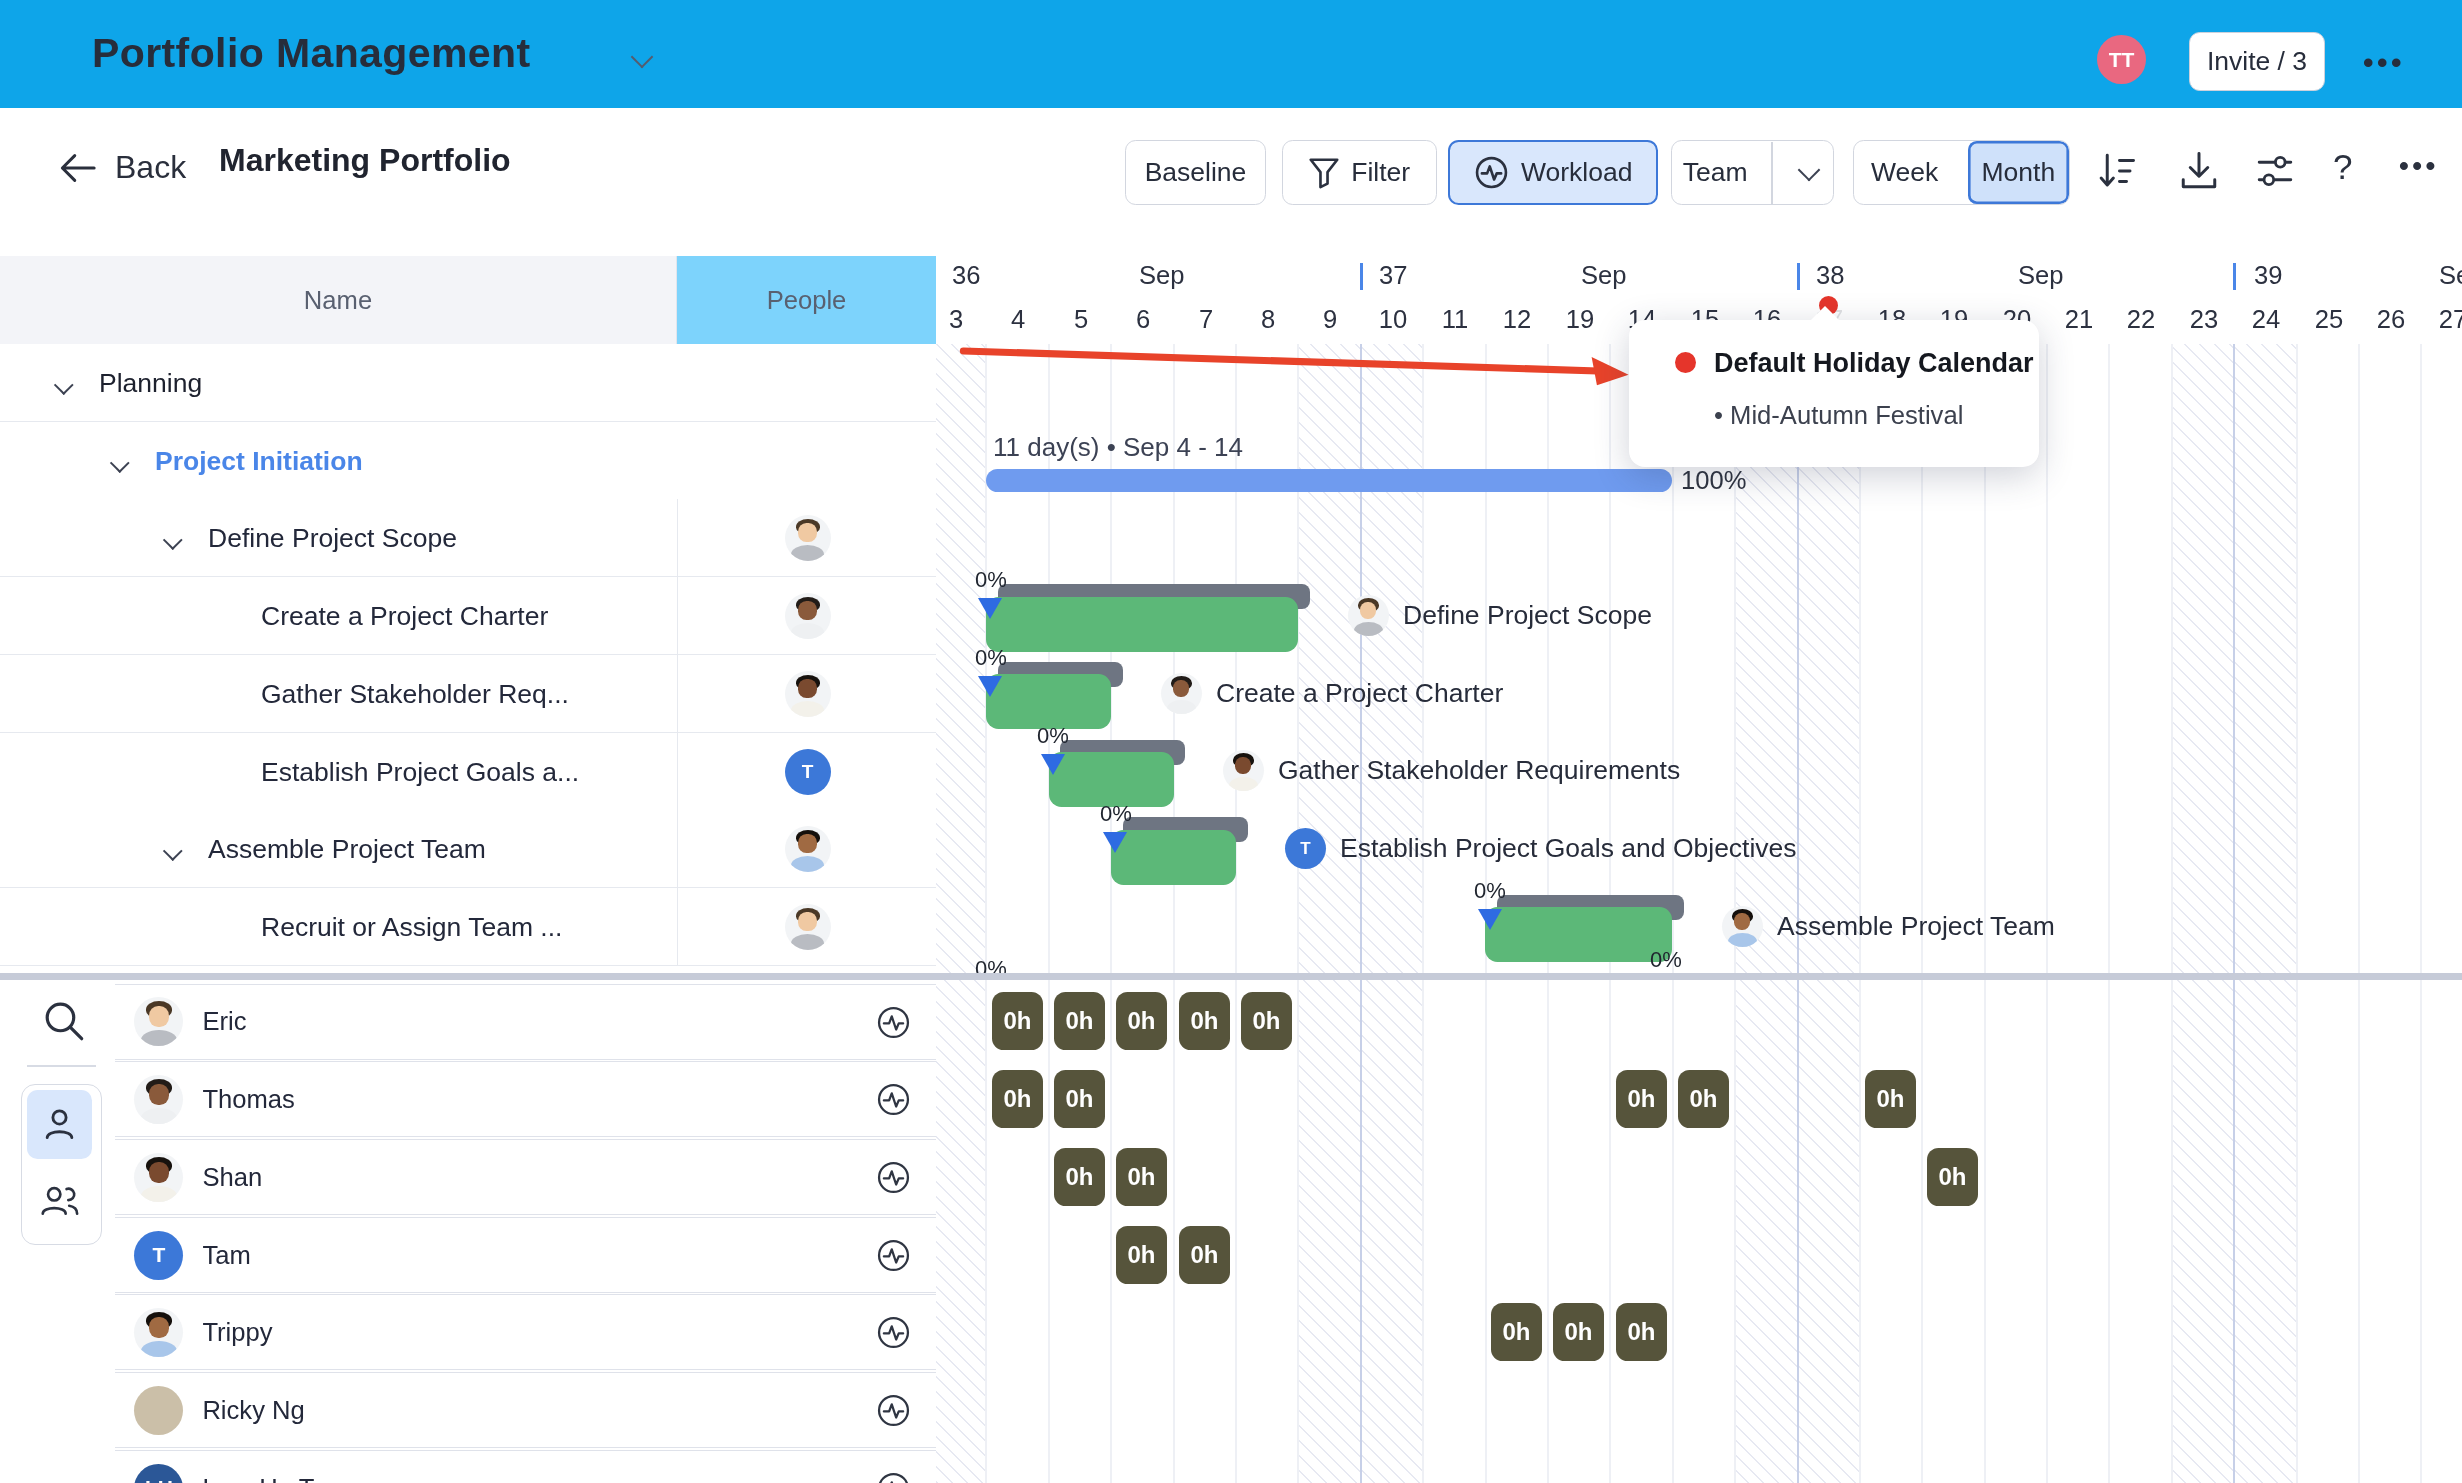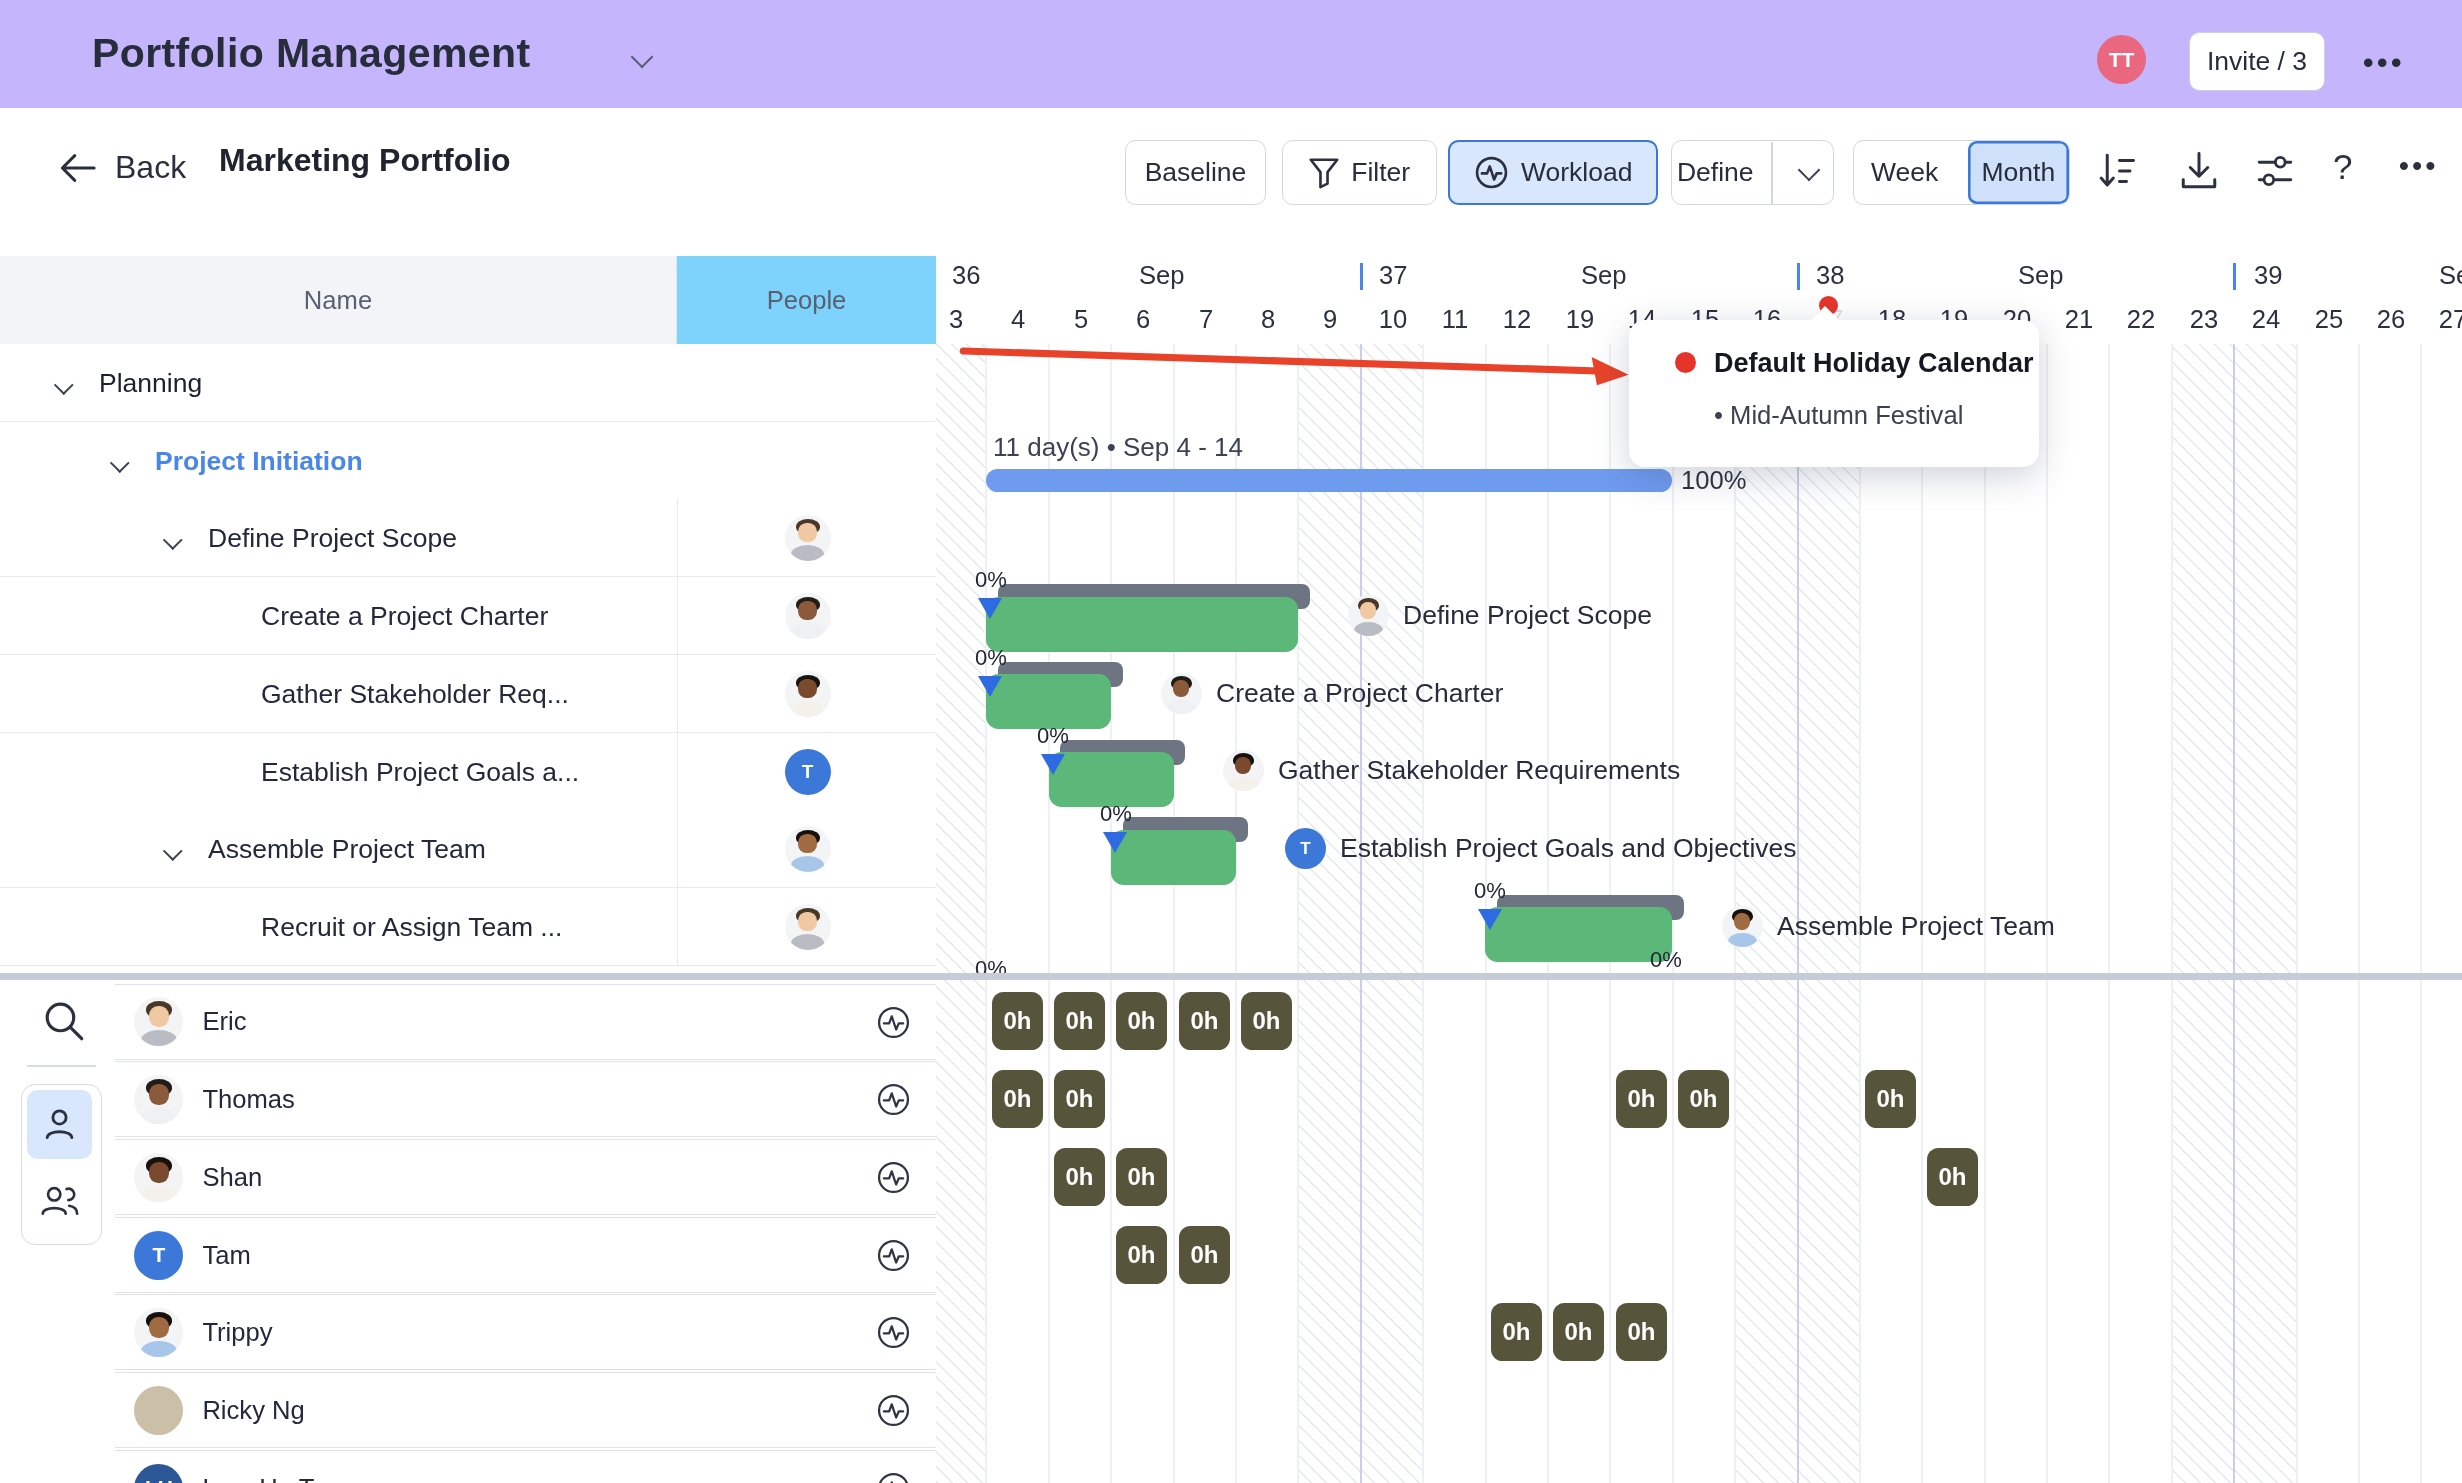--- a/index.html
+++ b/index.html
@@ -1,20 +1,20 @@
 <!DOCTYPE html>
 <html style="font-size:14px"><head>
 <meta charset="utf-8">
 <style>
   html,body{margin:0;padding:0;background:#e9ebf1;}
   #stage{position:relative;width:2462px;height:1484px;background:#fff;overflow:hidden;
     font-family:"Liberation Sans","DejaVu Sans",sans-serif;color:#23283a;}
   .abs{position:absolute;}
   
-  #topbar{left:0;top:0;width:2462px;height:108px;background:#c4b5fd;border-bottom:1.8px solid #e5e7ee;}
+  #topbar{left:0;top:0;width:2462px;height:108px;background:#0ea5e9;border-bottom:1.8px solid #e5e7ee;}
   #page-title{left:92px;top:30px;font-size:41px;font-weight:700;color:#272d3b;letter-spacing:0.4px;}
   .chev{display:inline-block;width:14px;height:14px;border-right:2.6px solid #555c6e;border-bottom:2.6px solid #555c6e;transform:rotate(45deg);}
   #title-chev{left:634px;top:49px;}
   #user-avatar{left:2097px;top:35px;width:49px;height:49px;border-radius:50%;background:#e96880;color:#fff;
     font-size:21px;font-weight:700;display:flex;align-items:center;justify-content:center;}
   #invite-btn{left:2189px;top:32px;width:134px;height:57px;border:1.8px solid #ccd1dc;border-radius:10.6px;background:#fff;
     font-size:26.5px;color:#272d3b;display:flex;align-items:center;justify-content:center;}
   #topbar-dots{left:2363px;top:46px;font-size:30px;color:#272d3b;letter-spacing:3.5px;font-weight:700;}
   
   #toolbar{left:0;top:108px;width:2462px;height:148px;background:#fff;border-bottom:1.8px solid #d5d8e1;}
@@ -117,21 +117,21 @@
       <span>Filter</span>
     </div>
     <div class="tbtn active" style="left:1448px;width:210px;">
       <svg width="35" height="35" viewBox="0 0 40 40">
         <circle cx="20" cy="20" r="16.5" fill="none" stroke="#2b313f" stroke-width="3"></circle>
         <path d="M9 21 h6 l3-8 5 15 3-7 h5" fill="none" stroke="#2b313f" stroke-width="3" stroke-linecap="round" stroke-linejoin="round"></path>
       </svg>
       <span>Workload</span>
     </div>
     <div class="tbtn" style="left:1671px;width:163px;padding:0;">
-      <span style="flex:1;text-align:center;">Define</span>
+      <span style="flex:1;text-align:center;">Team</span>
       <span style="width:1.8px;height:62px;background:#d2d6df;"></span>
       <span style="width:48px;display:flex;justify-content:center;">
         <span class="chev" style="margin-top:-5.3px;border-color:#3c4252;"></span>
       </span>
     </div>
     <div class="tbtn" style="left:1853px;width:217px;padding:0;overflow:hidden;">
       <span style="flex:1;text-align:center;">Week</span>
       <span style="flex:1;text-align:center;height:100%;display:flex;align-items:center;justify-content:center;background:#cfe1fa;box-shadow:inset 0 0 0 2.6px #3d78d8;border-radius:8.8px;">Month</span>
     </div>
 

